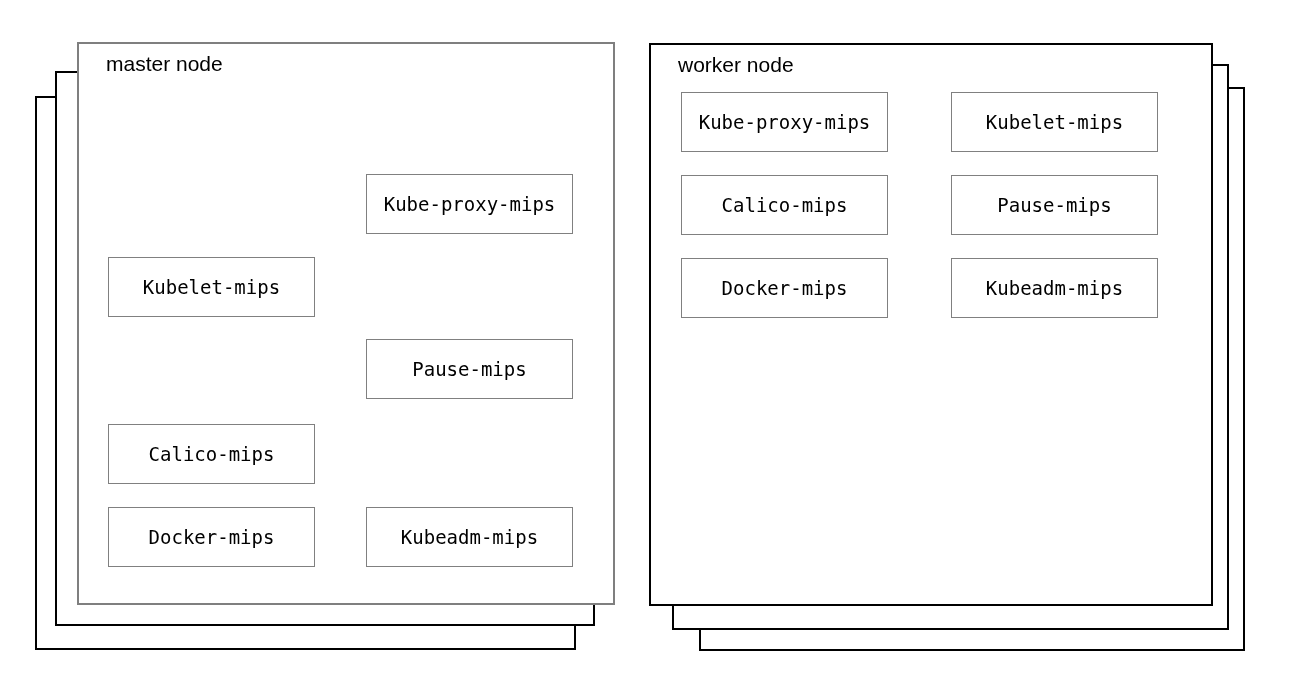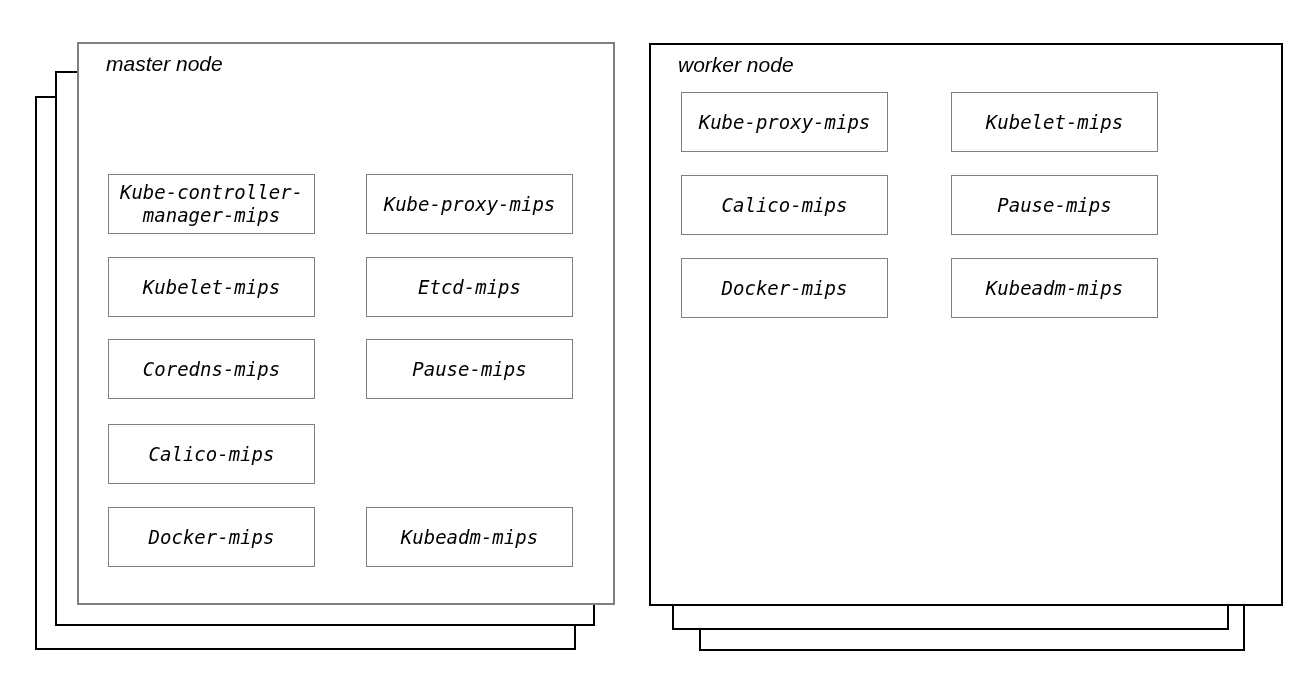--- a/index.html
+++ b/index.html
@@ -3,39 +3,38 @@
 <meta charset="utf-8">
 <style>
   html, body { margin: 0; padding: 0; background: #ffffff; }
   .canvas {
     position: relative;
     width: 1297px;
     height: 689px;
     background: #ffffff;
     overflow: hidden;
     font-family: "Liberation Sans", sans-serif;
-    font-style: italic;
   }
   .stack-layer {
     position: absolute;
     background: #ffffff;
     border: 2px solid #000000;
     box-sizing: border-box;
   }
   .m-back { left: 35px;  top: 96px; width: 541px; height: 554px; }
   .m-mid  { left: 55px;  top: 71px; width: 540px; height: 555px; }
   .w-back { left: 699px; top: 87px; width: 546px; height: 564px; }
   .w-mid  { left: 672px; top: 64px; width: 557px; height: 566px; }
   .panel {
     position: absolute;
     background: #ffffff;
     box-sizing: border-box;
   }
   .panel.master { left: 77px;  top: 42px; width: 538px; height: 563px; border: 2px solid #7f7f7f; }
-  .panel.worker { left: 649px; top: 43px; width: 634px; height: 563px; border: 2px solid #000000; }
+  .panel.worker { left: 649px; top: 43px; width: 564px; height: 563px; border: 2px solid #000000; }
   .panel-title {
     position: absolute;
     left: 27px;
     top: 8px;
     font-size: 21px;
     color: #000000;
     white-space: nowrap;
   }
   .box {
     position: absolute;
@@ -66,25 +65,22 @@
 </style>
 </head>
 <body>
 
 <div class="canvas">
 
   <div class="stack-layer m-back"></div>
   <div class="stack-layer m-mid"></div>
   <div class="panel master">
     <div class="panel-title">master node</div>
-    <div class="box c1 r2">Kube-controller-manager-mips</div>
     <div class="box c2 r2">Kube-proxy-mips</div>
     <div class="box c1 r3">Kubelet-mips</div>
-    <div class="box c2 r3">Etcd-mips</div>
-    <div class="box c1 r4">Coredns-mips</div>
     <div class="box c2 r4">Pause-mips</div>
     <div class="box c1 r5">Calico-mips</div>
     <div class="box c1 r6">Docker-mips</div>
     <div class="box c2 r6">Kubeadm-mips</div>
   </div>
 
   <div class="stack-layer w-back"></div>
   <div class="stack-layer w-mid"></div>
   <div class="panel worker">
     <div class="panel-title">worker node</div>

